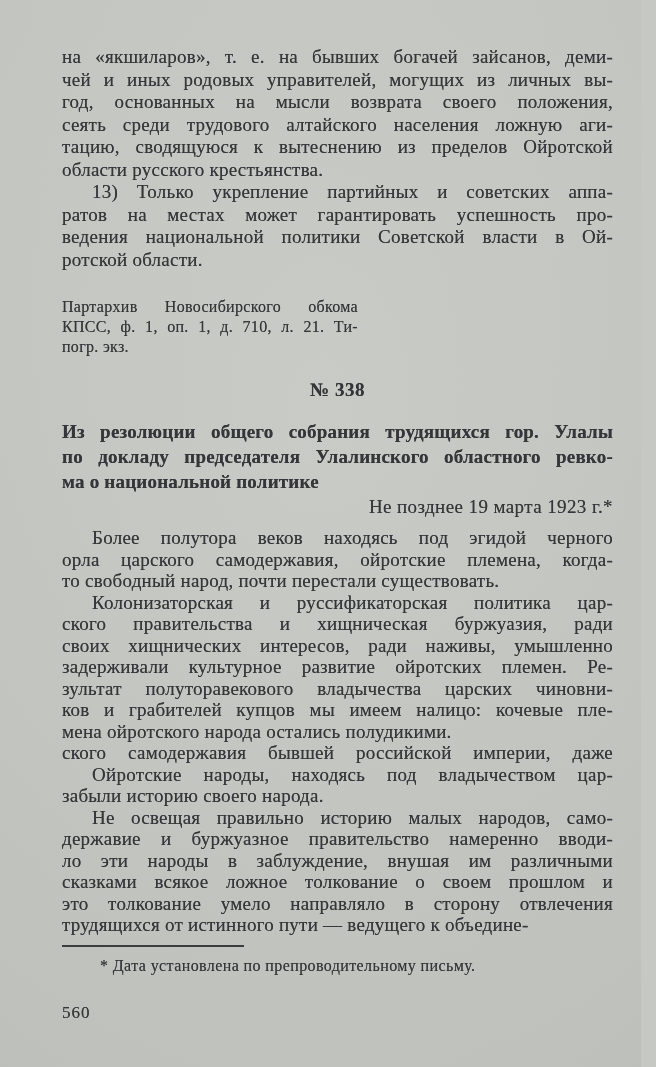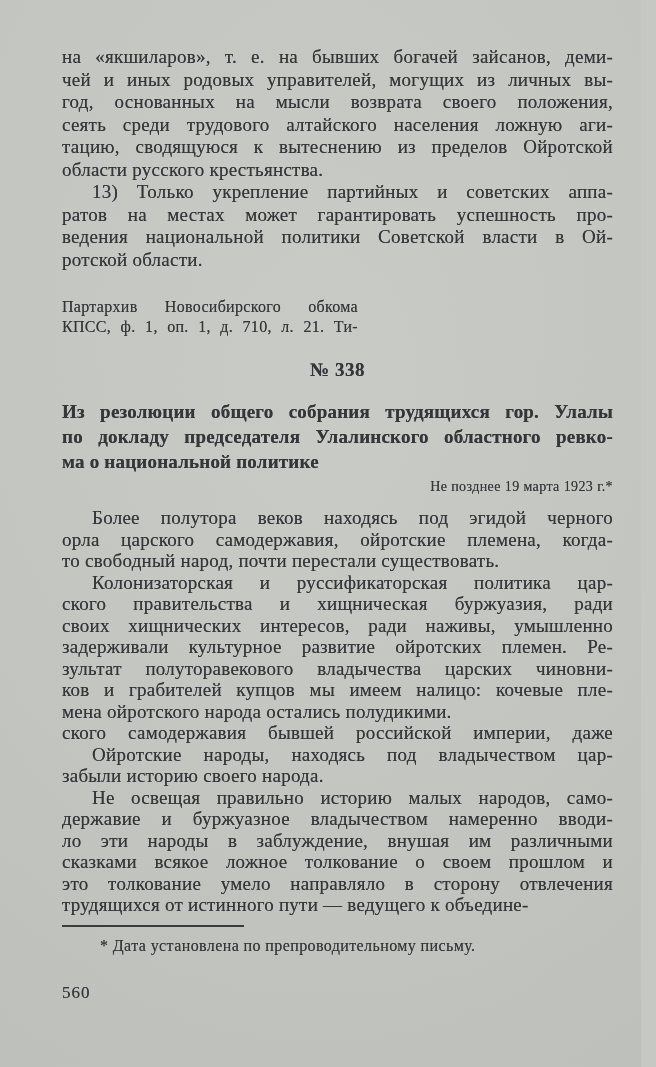--- a/index.html
+++ b/index.html
@@ -67,21 +67,21 @@
   }
   .doc-heading .line {
     font-size: 19px;
     line-height: 25px;
     letter-spacing: 0.2px;
     text-shadow: 0 0 0.5px rgba(40,42,46,0.7);
   }
   .date-line {
     margin-top: 2px;
     text-align: right;
-    font-size: 14px;
+    font-size: 19px;
     line-height: 22px;
     letter-spacing: 0.4px;
     text-shadow: 0 0 0.4px rgba(40,42,46,0.6);
   }
   .doc-body { margin-top: 9px; }
 
   .footnote-rule {
     margin-top: 9px;
     width: 182px;
     border-top: 2px solid #3a3c40;
@@ -121,20 +121,21 @@
         <div class="line indent">13) Только укрепление партийных и советских аппа-</div>
         <div class="line">ратов на местах может гарантировать успешность про-</div>
         <div class="line">ведения национальной политики Советской власти в Ой-</div>
         <div class="line last">ротской области.</div>
       </div>
     </section>
 
   <div class="archive-note">
       <div class="line">Партархив Новосибирского обкома</div>
       <div class="line">КПСС, ф. 1, оп. 1, д. 710, л. 21. Ти-</div>
+      <div class="line last">погр. экз.</div>
     </div>
 
   <div class="doc-number">№ 338</div>
 
   <div class="doc-heading">
       <div class="line">Из резолюции общего собрания трудящихся гор. Улалы</div>
       <div class="line">по докладу председателя Улалинского областного ревко-</div>
       <div class="line last">ма о национальной политике</div>
     </div>
 
@@ -155,21 +156,21 @@
         <div class="line">ков и грабителей купцов мы имеем налицо: кочевые пле-</div>
         <div class="line last">мена ойротского народа остались полудикими.</div>
       </div>
       <div class="paragraph">
         <div class="line">ского самодержавия бывшей российской империи, даже</div>
         <div class="line indent">Ойротские народы, находясь под владычеством цар-</div>
         <div class="line last">забыли историю своего народа.</div>
       </div>
       <div class="paragraph">
         <div class="line indent">Не освещая правильно историю малых народов, само-</div>
-        <div class="line">державие и буржуазное владычеством намеренно вводи-</div>
+        <div class="line">державие и буржуазное правительство намеренно вводи-</div>
         <div class="line">ло эти народы в заблуждение, внушая им различными</div>
         <div class="line">сказками всякое ложное толкование о своем прошлом и</div>
         <div class="line">это толкование умело направляло в сторону отвлечения</div>
         <div class="line last">трудящихся от истинного пути — ведущего к объедине-</div>
       </div>
     </section>
 
   <div class="footnote-rule"></div>
 
   <div class="footnote">* Дата установлена по препроводительному письму.</div>

